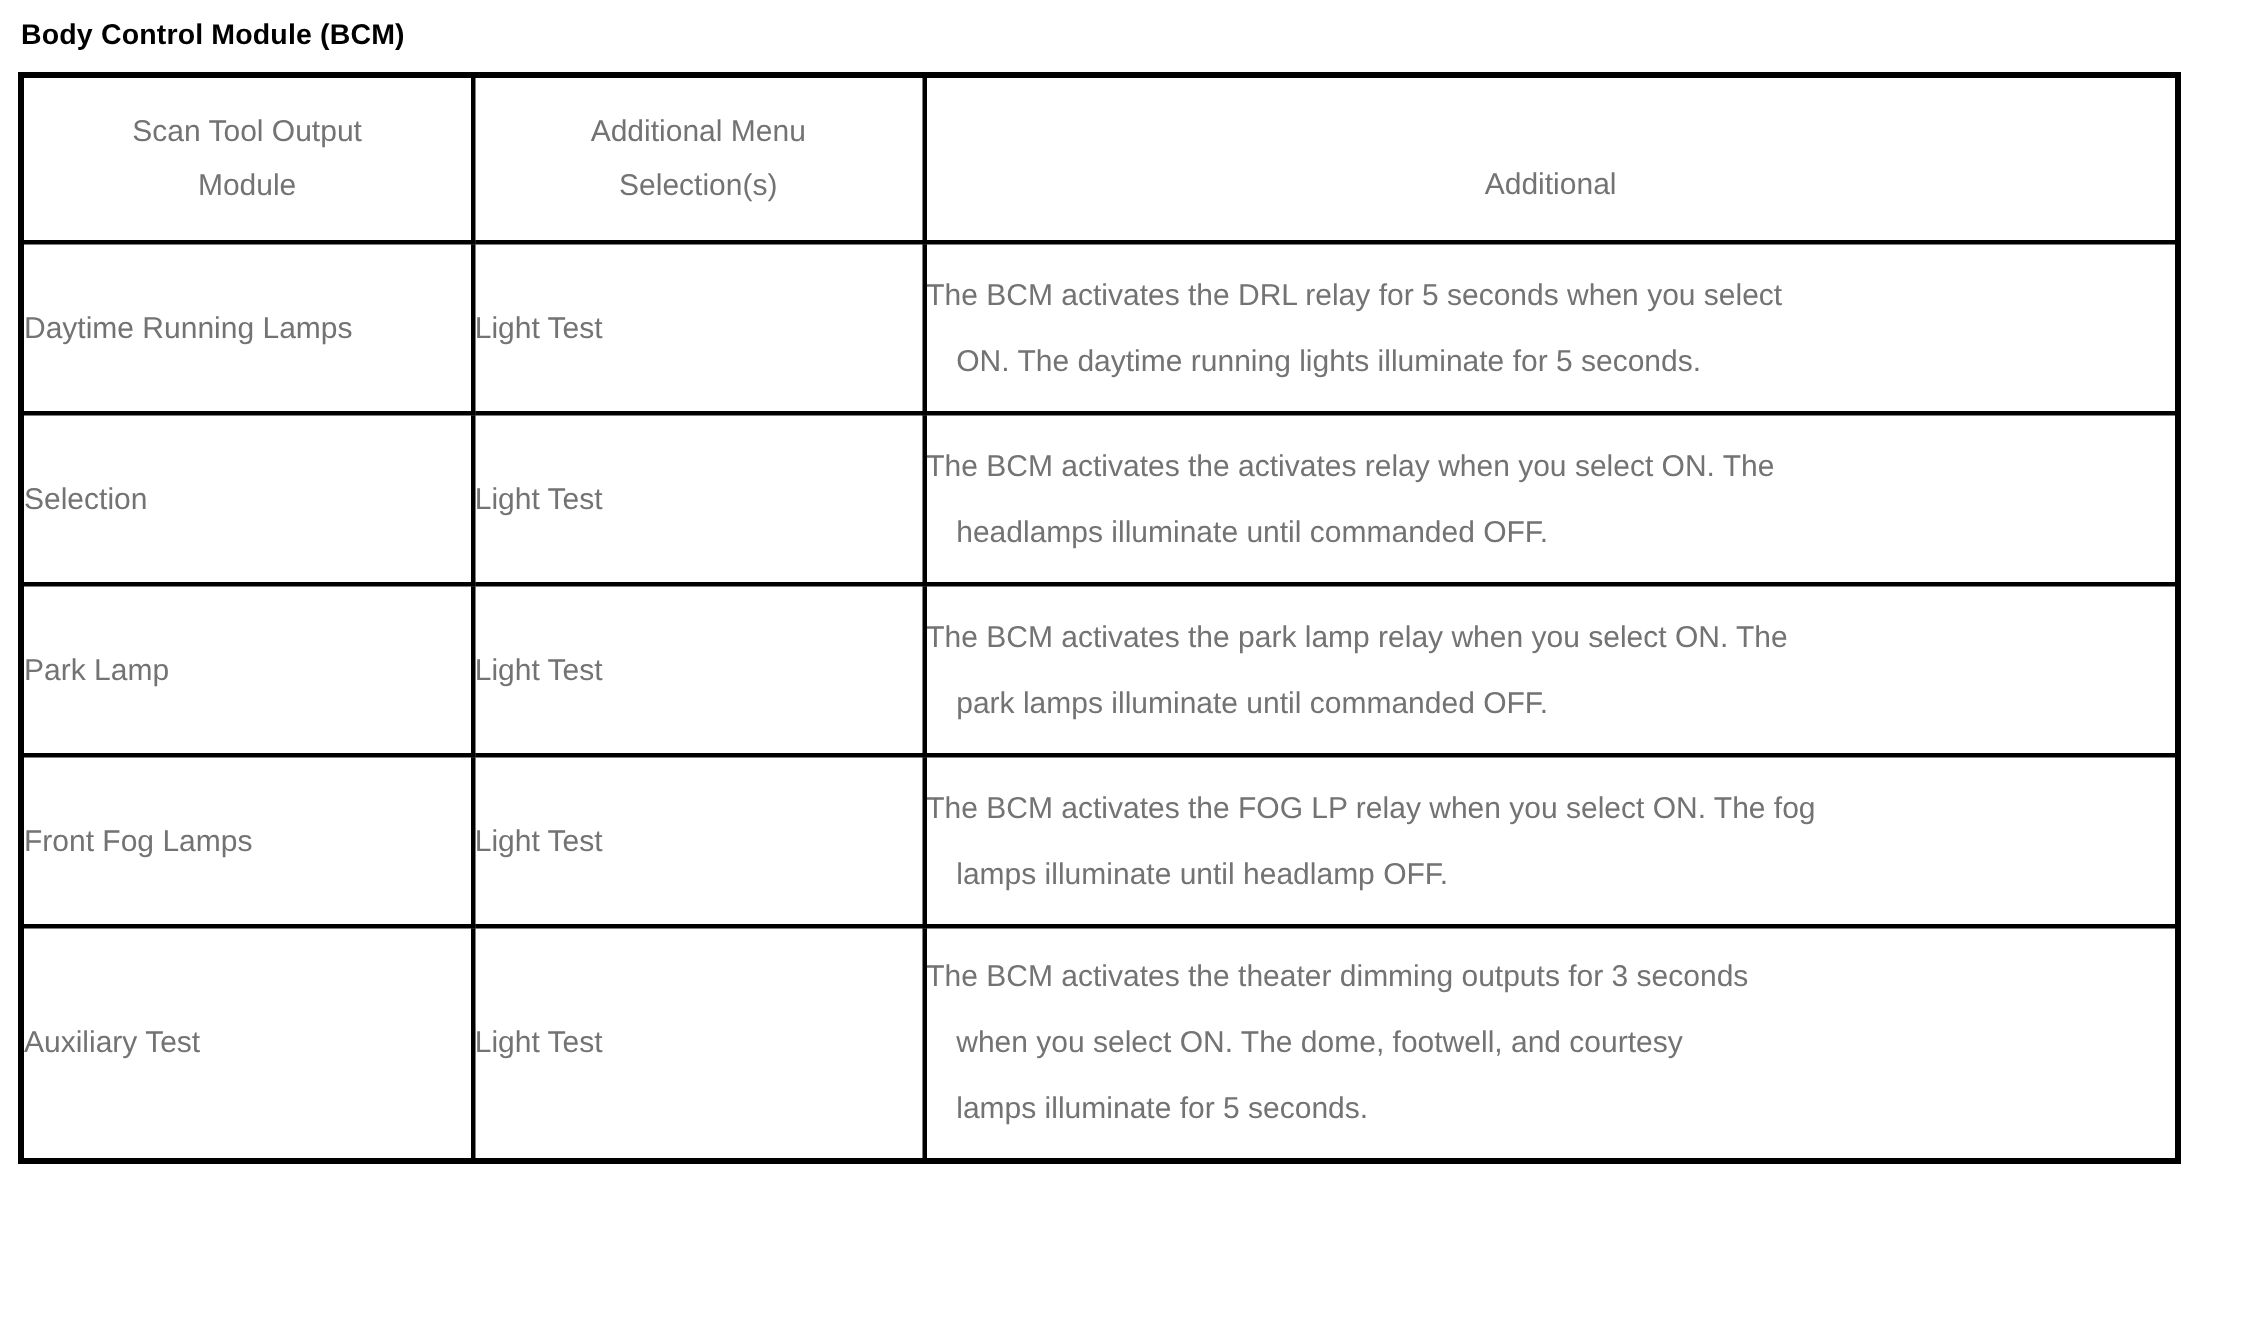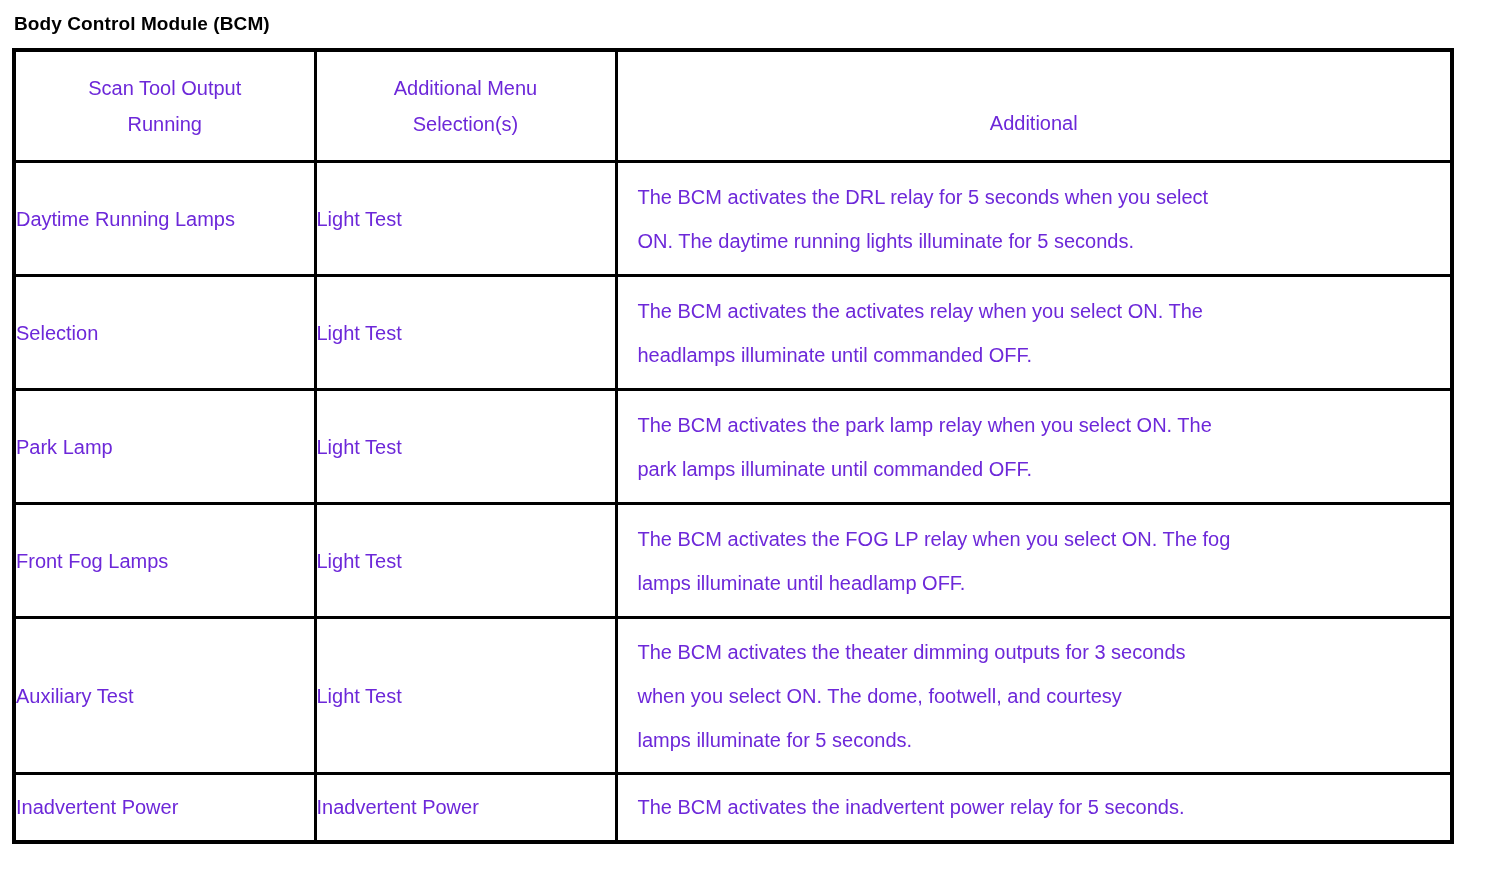--- a/index.html
+++ b/index.html
@@ -43,21 +43,21 @@
     table-layout: fixed;
     border: 4px solid #000000;
   }
   .bcm-table td,
   .bcm-table th {
     border: 3px solid #000000;
     padding: 0;
     vertical-align: middle;
     font-weight: normal;
     font-size: 20px;
-    color: #6d28d9;
+    color: #737373;
   }
 
   
   .col-ctrl  { width: 301px; }
   .col-menu  { width: 301px; }
   .col-desc  { width: 836px; }
 
   
   .hdr-cell {
     text-align: center;
@@ -98,21 +98,20 @@
 
   .cell-desc {
     font-size: 20px;
     padding-left: 5px;
     padding-right: 4px;
   }
   .cell-desc .desc-line {
     display: block;
     line-height: 44px;
     white-space: nowrap;
-    padding-left: 20px;
   }
   .cell-desc .desc-line.cont {
     padding-left: 20px;
   }
 
   
   .row-h-2line  { height: 114px; }
   .row-h-3line  { height: 156px; }
   .row-h-1line  { height: 68px; }
 </style>
@@ -126,21 +125,21 @@
   <table class="bcm-table">
     <colgroup>
       <col class="col-ctrl">
       <col class="col-menu">
       <col class="col-desc">
     </colgroup>
     <thead>
       <tr>
         <th class="hdr-cell">
           <span class="hdr-text">Scan Tool Output</span>
-          <span class="hdr-text">Running</span>
+          <span class="hdr-text">Module</span>
         </th>
         <th class="hdr-cell">
           <span class="hdr-text">Additional Menu</span>
           <span class="hdr-text">Selection(s)</span>
         </th>
         <th class="hdr-desc">
           <span class="hdr-text">Additional</span>
         </th>
       </tr>
     </thead>
@@ -199,27 +198,16 @@
           </td>
           <td class="cell-menu">
             <span class="cell-text">Light Test</span>
           </td>
           <td class="cell-desc">
             <span class="desc-line">The BCM activates the theater dimming outputs for 3 seconds</span>
             <span class="desc-line cont">when you select ON. The dome, footwell, and courtesy</span>
             <span class="desc-line cont">lamps illuminate for 5 seconds.</span>
           </td>
         </tr>
-        <tr class="row-h-1line">
-          <td class="cell-ctrl">
-            <span class="cell-text">Inadvertent Power</span>
-          </td>
-          <td class="cell-menu">
-            <span class="cell-text">Inadvertent Power</span>
-          </td>
-          <td class="cell-desc">
-            <span class="desc-line">The BCM activates the inadvertent power relay for 5 seconds.</span>
-          </td>
-        </tr>
       </tbody>
   </table>
 
 </div>
 
 </body></html>

